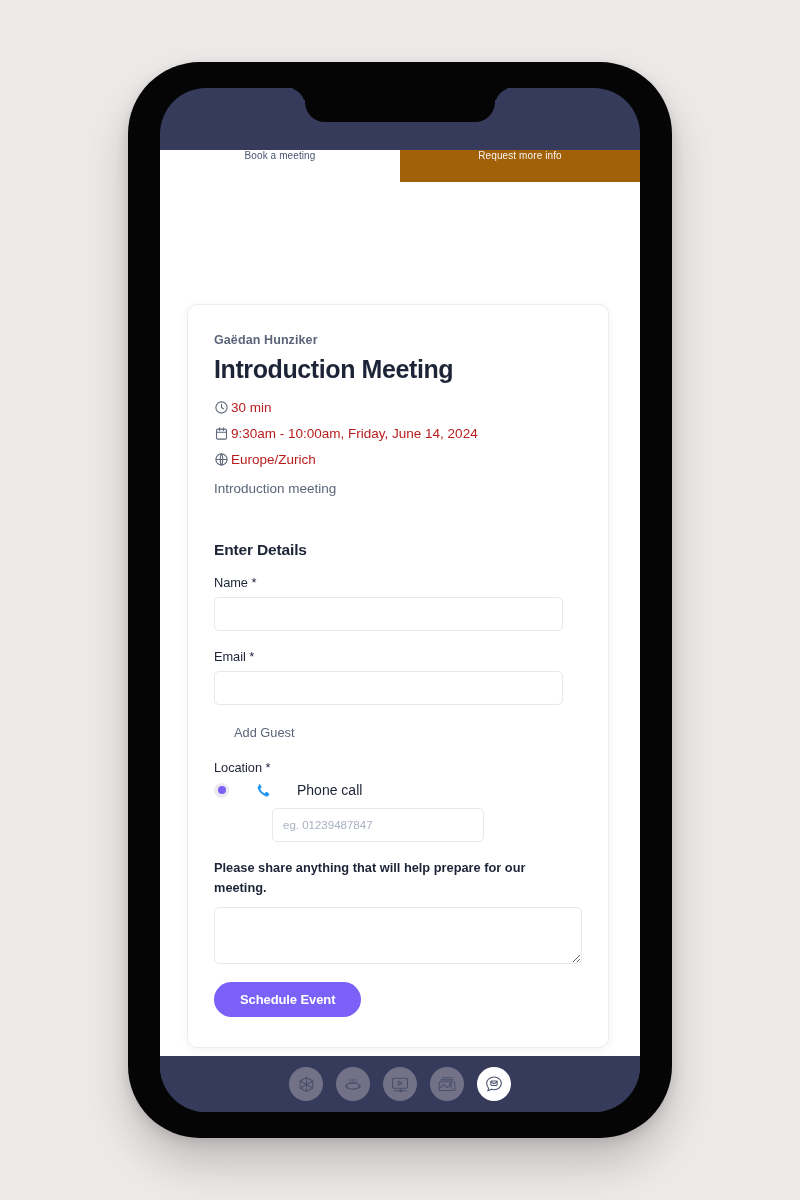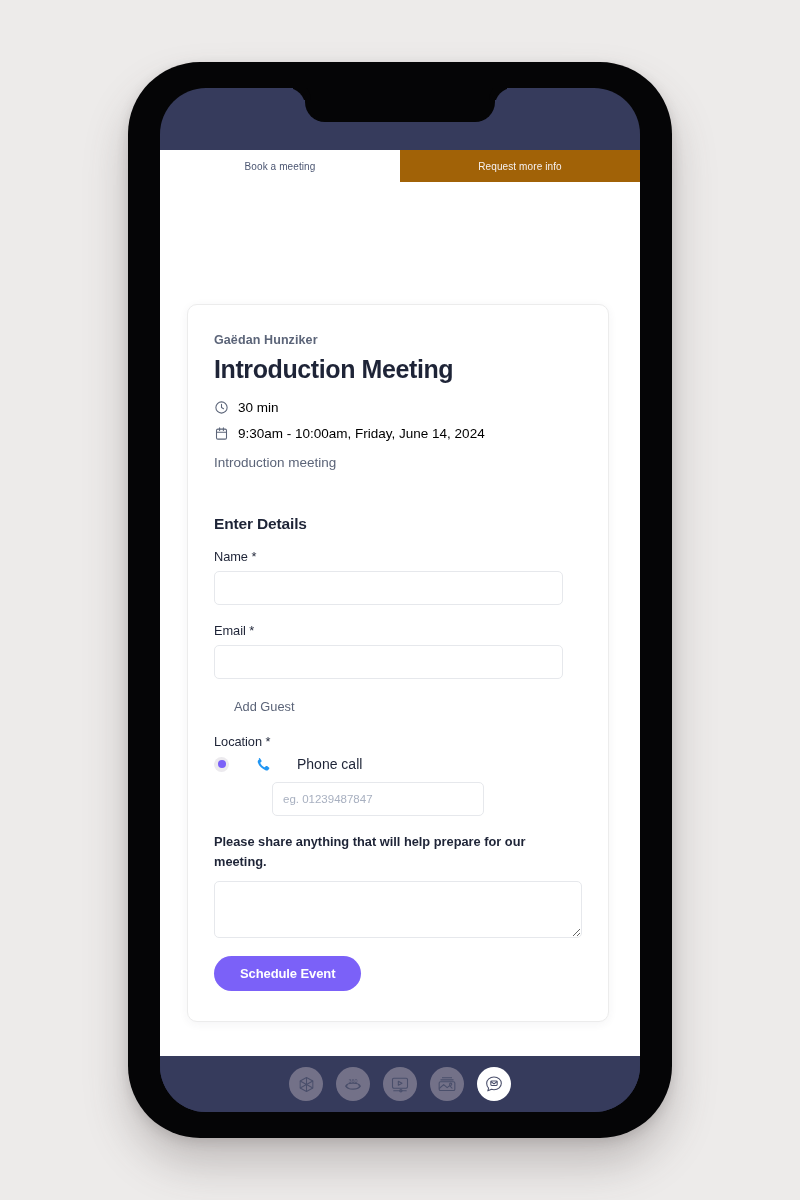--- a/index.html
+++ b/index.html
@@ -83,21 +83,20 @@
   }
 
   
   #tab-bar {
     display: flex;
     width: 100%;
     height: 32px;
   }
   .tab {
     display: flex;
-    align-items: center;
     justify-content: center;
     font-size: 10px;
     letter-spacing: 0.1px;
     height: 100%;
     box-sizing: border-box;
   }
   .tab-active {
     flex: 0 0 240px;
     background: #ffffff;
     color: #4c5672;
@@ -133,23 +132,23 @@
     font-size: 25px;
     font-weight: bold;
     color: #1e2437;
     letter-spacing: -0.4px;
     margin: 0 0 16px 0;
   }
 
   .meta-row {
     display: flex;
     align-items: center;
-    gap: 9px;
+    gap: 2px;
     margin-bottom: 11px;
-    color: #000000;
+    color: #b91c1c;
     font-size: 13.5px;
   }
   .meta-icon {
     flex: 0 0 15px;
     width: 15px;
     height: 15px;
     display: flex;
     align-items: center;
     justify-content: center;
     color: #5b6478;
@@ -357,20 +356,29 @@
       <div class="meta-row">
         <span class="meta-icon">
           <svg width="15" height="15" viewBox="0 0 24 24" fill="none" stroke="currentColor" stroke-width="1.7">
             <rect x="4" y="5" width="16" height="16" rx="2.2"></rect>
             <path d="M4 10h16M9 3v4M15 3v4" stroke-linecap="round"></path>
           </svg>
         </span>
         <span>9:30am - 10:00am, Friday, June 14, 2024</span>
       </div>
 
+      <div class="meta-row">
+        <span class="meta-icon">
+          <svg width="15" height="15" viewBox="0 0 24 24" fill="none" stroke="currentColor" stroke-width="1.7">
+            <circle cx="12" cy="12" r="9"></circle>
+            <path d="M3 12h18M12 3c2.6 2.6 2.6 15.4 0 18M12 3c-2.6 2.6-2.6 15.4 0 18"></path>
+          </svg>
+        </span>
+        <span>Europe/Zurich</span>
+      </div>
 
       <p class="event-desc">Introduction meeting</p>
 
       
       <h2 id="enter-details-heading">Enter Details</h2>
 
       <div class="field-label">Name *</div>
       <input class="text-input" type="text" placeholder="" style="">
 
       <div class="field-label">Email *</div>

